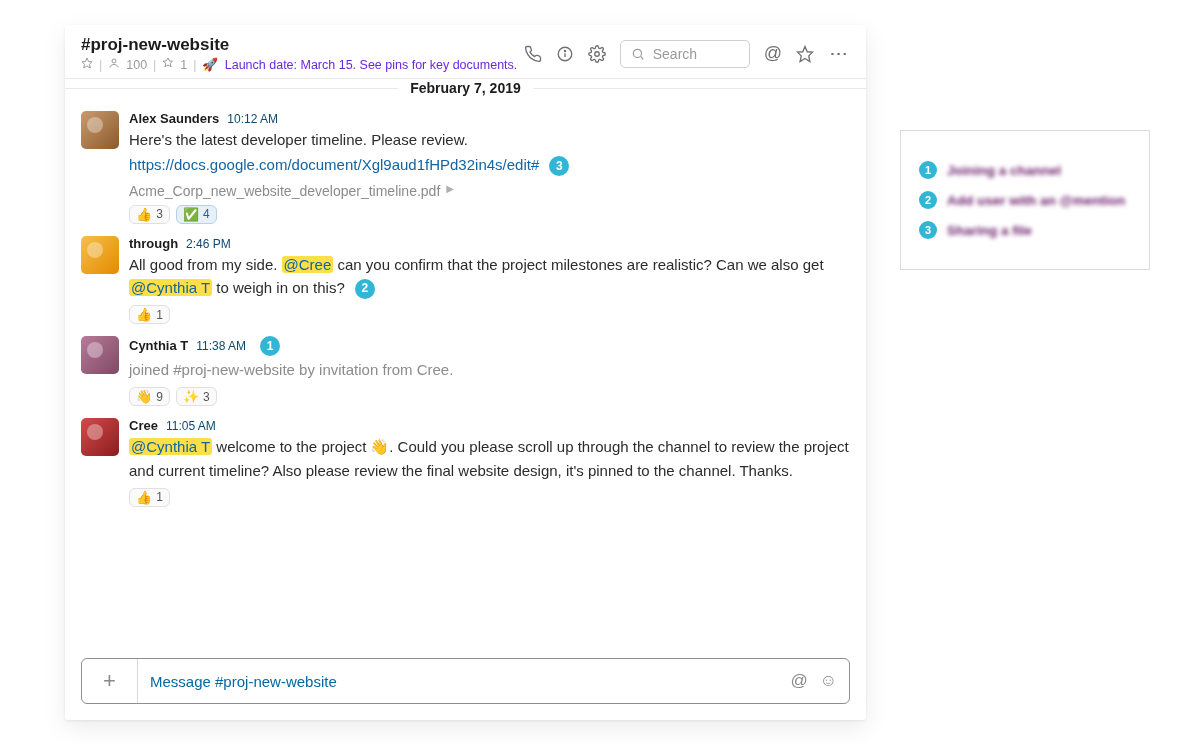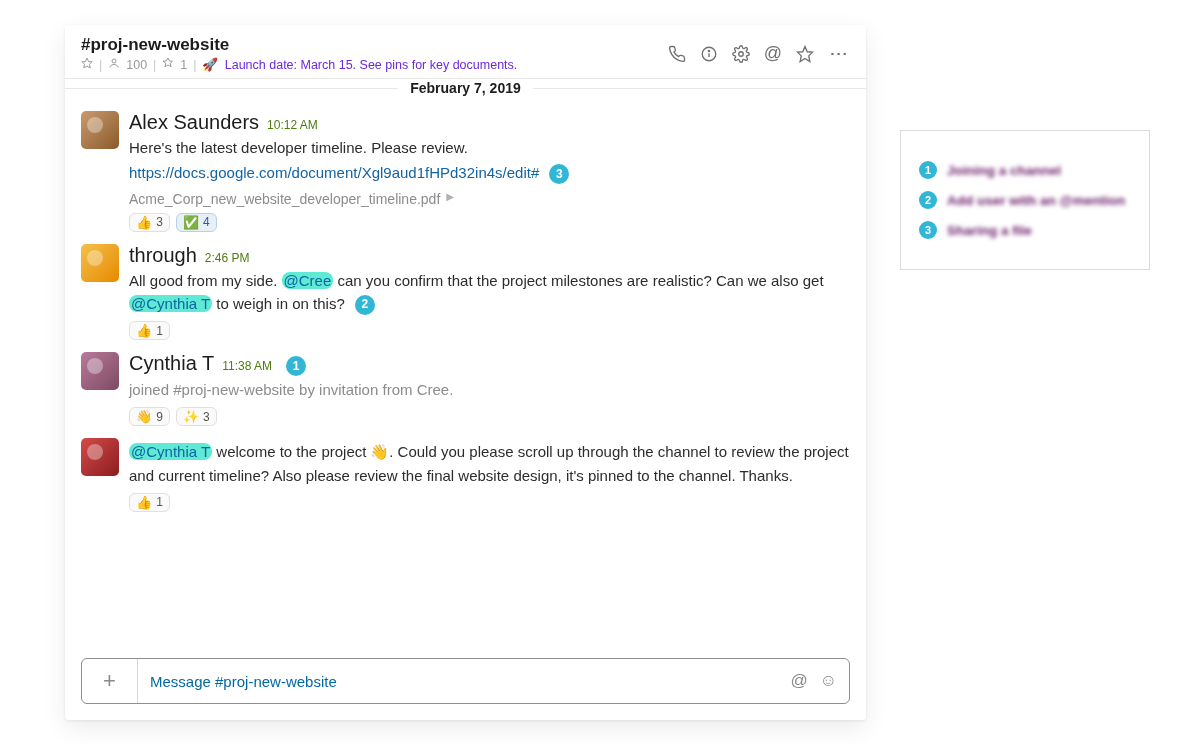--- a/index.html
+++ b/index.html
@@ -59,26 +59,26 @@
   .av2 { background: linear-gradient(135deg,#f4c04a 0%, #e68a00 100%); }
   .av3 { background: linear-gradient(135deg,#b97a9b 0%, #7d4a63 100%); }
   .av4 { background: linear-gradient(135deg,#d44a4a 0%, #8b1d1d 100%); }
   .avatar::after{
     content:""; display:block; width:16px;height:16px; border-radius:50%;
     background: rgba(255,255,255,0.35); margin:6px 0 0 6px;
   }
 
   .body { flex: 1; min-width: 0; }
   .meta { display: flex; align-items: baseline; gap: 8px; }
-  .author { font-weight: 400; font-size: 20px; }
-  .time { font-size: 12px; color: #4d7c0f; }
+  .author { font-weight: 700; font-size: 13px; }
+  .time { font-size: 12px; color: #0c4a6e; }
   .text { font-size: 15px; line-height: 1.55; color: #2c2c2c; margin-top: 2px; }
   .join-text { color:#8c8c8c; }
   .link { color: #1264a3; text-decoration: none; }
-  .mention { color: #1264a3; background: #5eead4; padding: 0 2px; border-radius: 8px; }
+  .mention { color: #1264a3; background: #fde047; padding: 0 2px; border-radius: 3px; }
   .attach { margin-top: 6px; font-size: 14px; color: #8c8c8c; display: flex; align-items: flex-start; gap: 6px; }
   .attach .tri { font-size: 10px; color: #b0b0b0; }
 
   .reacts { margin-top: 6px; display: flex; gap: 6px; }
   .react {
     display: inline-flex; align-items: center; gap: 4px;
     border: 1px solid #e0e0e0; border-radius: 6px;
     background: #fafafa; padding: 1px 6px; font-size: 12px; color: #555;
   }
   .react.sel { background: #e8f0f7; border-color: #b8d0e6; color:#2c5aa0;}
@@ -168,20 +168,27 @@
               <line x1="12" y1="11" x2="12" y2="16"></line>
               <circle cx="12" cy="8" r="0.8" fill="#717171"></circle>
             </svg>
         </span>
         <span class="ibtn">
           <svg viewBox="0 0 24 24" fill="none" stroke-width="1.8">
               <circle cx="12" cy="12" r="3"></circle>
               <path d="M19.4 15a1.7 1.7 0 0 0 .3 1.8l.1.1a2 2 0 1 1-2.8 2.8l-.1-.1a1.7 1.7 0 0 0-1.8-.3 1.7 1.7 0 0 0-1 1.5V21a2 2 0 0 1-4 0v-.1a1.7 1.7 0 0 0-1.1-1.5 1.7 1.7 0 0 0-1.8.3l-.1.1a2 2 0 1 1-2.8-2.8l.1-.1a1.7 1.7 0 0 0 .3-1.8 1.7 1.7 0 0 0-1.5-1H3a2 2 0 0 1 0-4h.1A1.7 1.7 0 0 0 4.6 9a1.7 1.7 0 0 0-.3-1.8l-.1-.1a2 2 0 1 1 2.8-2.8l.1.1a1.7 1.7 0 0 0 1.8.3H9a1.7 1.7 0 0 0 1-1.5V3a2 2 0 0 1 4 0v.1a1.7 1.7 0 0 0 1 1.5 1.7 1.7 0 0 0 1.8-.3l.1-.1a2 2 0 1 1 2.8 2.8l-.1.1a1.7 1.7 0 0 0-.3 1.8V9c.3.6.9 1 1.5 1H21a2 2 0 0 1 0 4h-.1a1.7 1.7 0 0 0-1.5 1z"></path>
             </svg>
         </span>
+        <span class="search">
+          <svg viewBox="0 0 24 24" fill="none" stroke="#9a9a9a" stroke-width="2">
+              <circle cx="11" cy="11" r="7"></circle>
+              <line x1="21" y1="21" x2="16.65" y2="16.65"></line>
+            </svg>
+          <span>Search</span>
+        </span>
         <span class="ibtn" style="font-size:18px;">@</span>
         <span class="ibtn">
           <svg viewBox="0 0 24 24" fill="none" stroke-width="1.8">
               <polygon points="12 2 15 9 22 9.5 17 14.5 18.5 22 12 18 5.5 22 7 14.5 2 9.5 9 9 12 2"></polygon>
             </svg>
         </span>
         <span class="ibtn" style="font-size:18px; letter-spacing:-1px; writing-mode:vertical-rl;">⋮</span>
       </div>
     </div>
 
@@ -258,20 +265,24 @@
                 <span class="e">✨</span>
                 <span>3</span>
               </span>
           </div>
         </div>
       </div>
 
       <div class="msg">
         <div class="avatar av4"></div>
         <div class="body">
+          <div class="meta">
+            <span class="author">Cree</span>
+            <span class="time">11:05 AM</span>
+          </div>
           <div class="text">
             <span class="mention">@Cynthia T</span><span> welcome to the project </span><span>👋</span><span>. Could you please scroll up through the channel to review the project and current timeline? Also please review the final website design, it's pinned to the channel. Thanks.</span>
           </div>
           <div class="reacts">
             <span class="react">
                 <span class="e">👍</span>
                 <span>1</span>
               </span>
           </div>
         </div>

